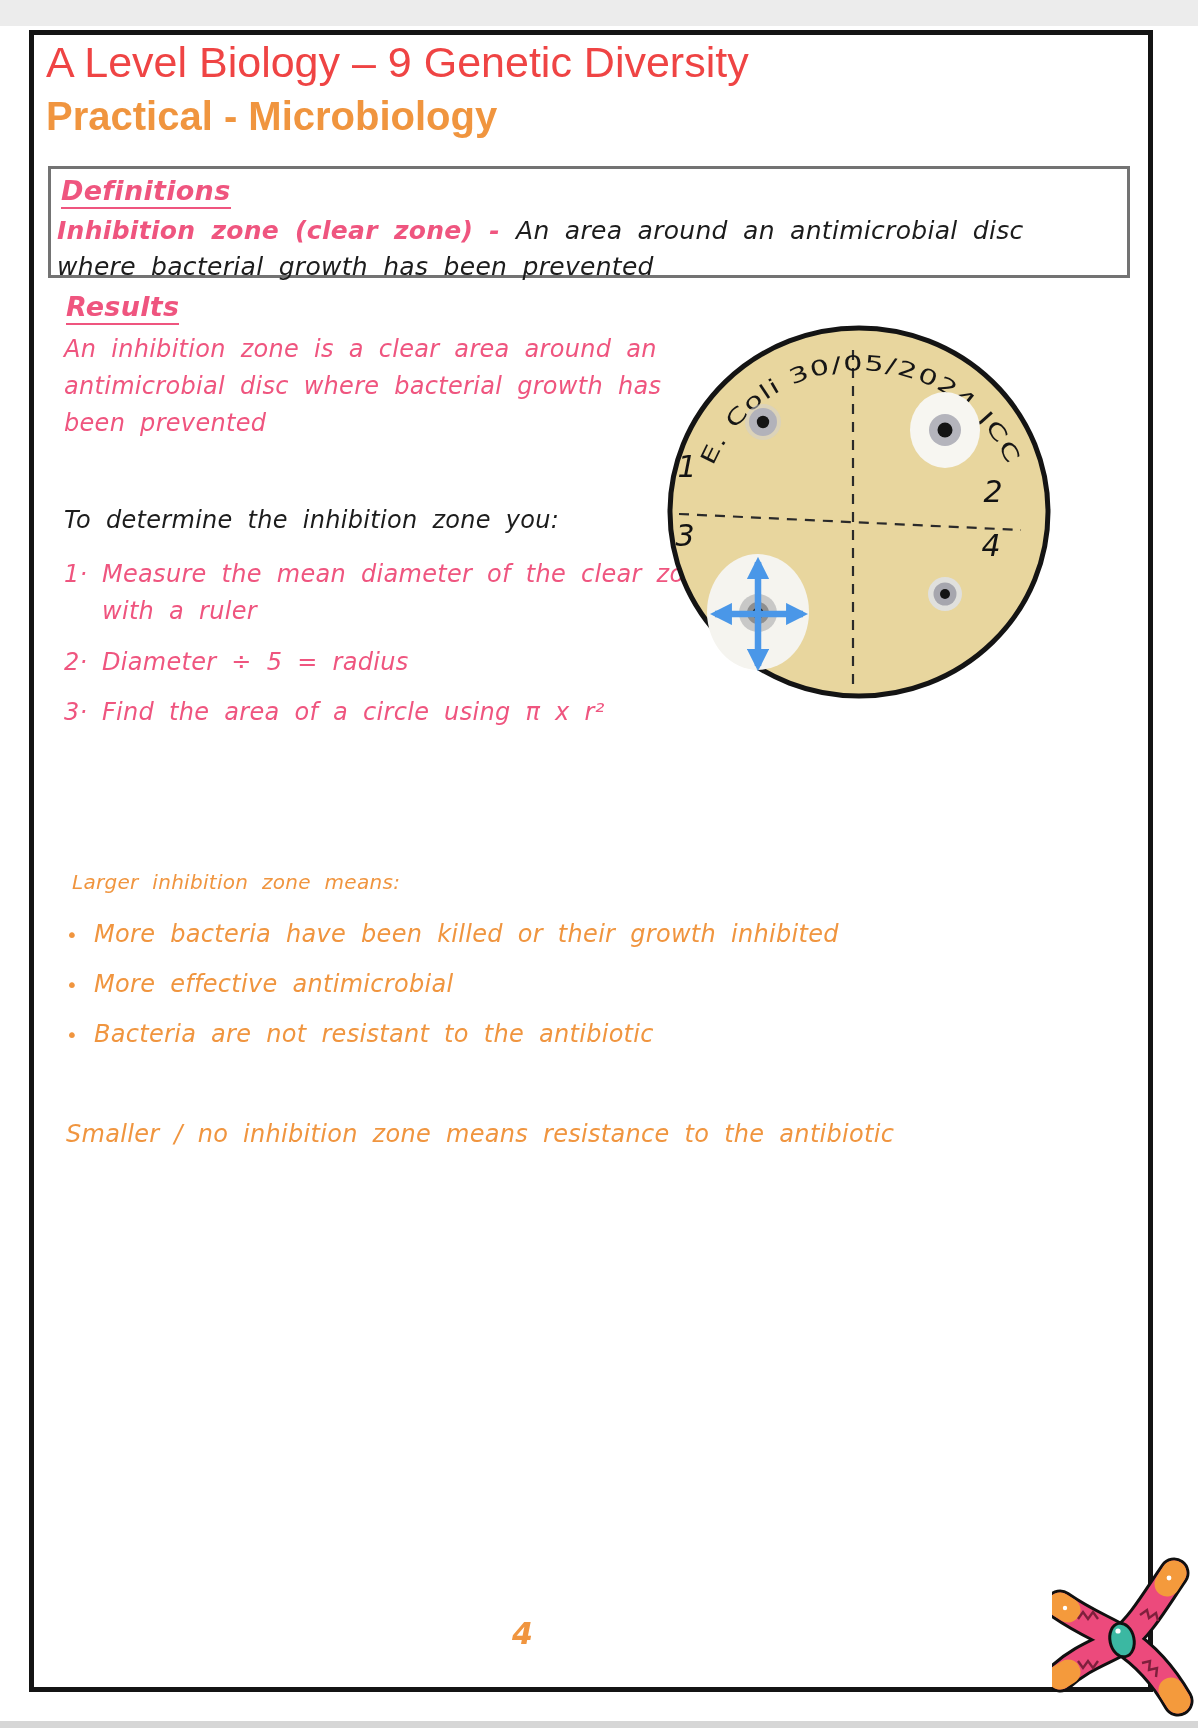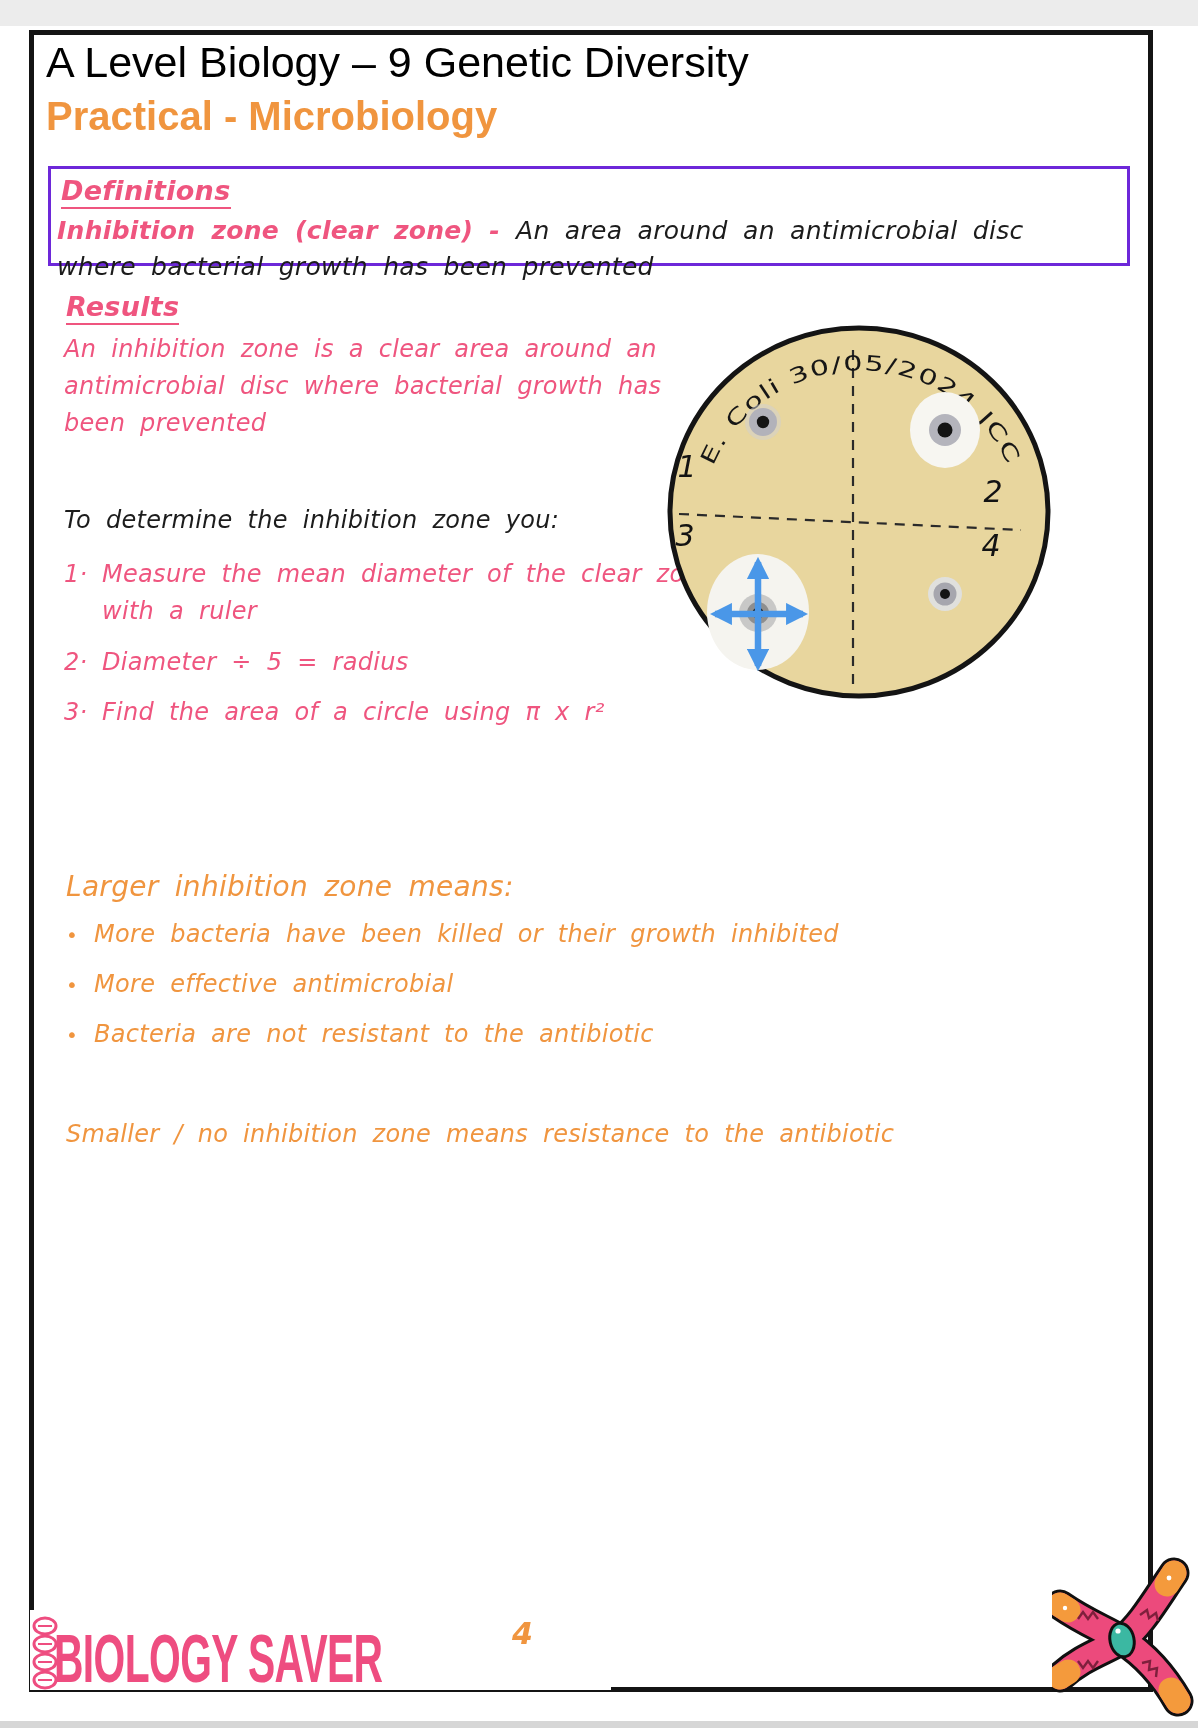--- a/index.html
+++ b/index.html
@@ -4,46 +4,46 @@
 <style>
   html,body{margin:0;padding:0;background:#ffffff;}
   .page{position:relative;width:1198px;height:1728px;background:#fff;overflow:hidden;
         font-family:"DejaVu Sans",sans-serif;}
   .top-strip{position:absolute;left:0;top:0;width:100%;height:26px;background:#ececec;}
   .bottom-strip{position:absolute;left:0;top:1721px;width:100%;height:7px;background:#d6d6d6;}
   .sheet-border{position:absolute;left:29px;top:30px;width:1124px;height:1662px;
         box-sizing:border-box;border:5px solid #141414;background:transparent;}
 
   .title1{position:absolute;left:46px;top:38px;font-family:"Liberation Sans",sans-serif;
-        font-size:43px;font-weight:400;color:#000000;white-space:nowrap;}
+        font-size:43px;font-weight:400;color:#ef4444;white-space:nowrap;}
   .title2{position:absolute;left:46px;top:94px;font-family:"Liberation Sans",sans-serif;
         font-size:40px;font-weight:700;color:#F0953F;white-space:nowrap;text-align:center;}
 
   .hand{font-style:italic;word-spacing:7px;letter-spacing:.3px;}
   .h-pink{color:#EF557F;}
   .h-orange{color:#F0953F;}
   .h-black{color:#1c1c1c;}
 
-  .def-box{position:absolute;left:48px;top:166px;width:1082px;height:100px;
-        box-sizing:border-box;border:3px solid #6d28d9;background:#fff;text-decoration:underline;}
+  .def-box{position:absolute;left:48px;top:166px;width:1082px;height:112px;
+        box-sizing:border-box;border:3px solid #737373;background:#fff;text-decoration:underline;}
   .def-heading{position:absolute;left:10px;top:6px;font-size:27px;font-weight:700;
         border-bottom:2.5px solid #EF557F;padding-bottom:1px;}
   .def-line{position:absolute;left:6px;top:44px;width:1000px;font-size:25px;line-height:36px;}
   .def-term{font-weight:600;}
 
   .results-heading{position:absolute;left:66px;top:291px;font-size:27px;font-weight:700;
         border-bottom:2.5px solid #EF557F;padding-bottom:1px;}
   .intro{position:absolute;left:64px;top:331px;width:660px;font-size:24px;line-height:37px;}
   .determine{position:absolute;left:64px;top:506px;font-size:24px;white-space:nowrap;}
   .step{position:absolute;left:64px;display:flex;font-size:24px;line-height:37px;}
   .step .num{width:38px;flex:none;}
   .step1{top:556px;} .step1 .txt{width:620px;}
   .step2{top:644px;} .step3{top:694px;}
   .example{position:absolute;left:64px;top:768px;font-size:24px;white-space:nowrap;}
-  .larger-heading{position:absolute;left:66px;top:870px;font-size:28px;white-space:nowrap;}
+  .larger-heading{position:absolute;left:72px;top:870px;font-size:20px;white-space:nowrap;}
   .brow{position:absolute;left:66px;display:flex;font-size:24px;white-space:nowrap;}
   .brow .dot{width:28px;flex:none;font-style:normal;font-size:20px;padding-top:3px;}
   .b1{top:920px;} .b2{top:970px;} .b3{top:1020px;}
   .smaller-note{position:absolute;left:66px;top:1120px;font-size:24px;white-space:nowrap;text-align:center;}
 
   .dish-wrap{position:absolute;left:663px;top:322px;width:392px;height:380px;}
   .dash{stroke:#2a2a2a;stroke-width:2.2;stroke-dasharray:10 8;fill:none;}
   .dish-label-text{font-family:"DejaVu Sans",sans-serif;font-size:21px;letter-spacing:1px;fill:#161616;}
   .qnum{font-family:"DejaVu Sans",sans-serif;font-size:30px;font-style:italic;fill:#131313;text-anchor:middle;}
 
@@ -154,37 +154,20 @@
         <circle cx="282" cy="272" r="5" fill="#141414"></circle>
       </g>
 
       <g>
         <line x1="95" y1="240" x2="95" y2="344" stroke="#4A97E8" stroke-width="6.5" marker-start="url(#ah)" marker-end="url(#ah)"></line>
         <line x1="52" y1="292" x2="140" y2="292" stroke="#4A97E8" stroke-width="6.5" marker-start="url(#ah)" marker-end="url(#ah)"></line>
       </g>
     </svg>
   </div>
 
-  <div class="logo">
-    <svg class="dna-col" width="30" height="74" viewBox="0 0 30 74">
-      <g stroke="#EE4D80" stroke-width="3" fill="#fff">
-        <ellipse cx="15" cy="10" rx="11" ry="8"></ellipse>
-        <ellipse cx="15" cy="28" rx="11" ry="8"></ellipse>
-        <ellipse cx="15" cy="46" rx="11" ry="8"></ellipse>
-        <ellipse cx="15" cy="64" rx="11" ry="8"></ellipse>
-      </g>
-      <g stroke="#EE4D80" stroke-width="2">
-        <line x1="8" y1="10" x2="22" y2="10"></line>
-        <line x1="8" y1="28" x2="22" y2="28"></line>
-        <line x1="8" y1="46" x2="22" y2="46"></line>
-        <line x1="8" y1="64" x2="22" y2="64"></line>
-      </g>
-    </svg>
-    <div class="logo-text">BIOLOGY SAVER</div>
-  </div>
 
   <div class="page-num">4</div>
 
   <svg class="chromosome" width="146" height="183" viewBox="0 0 146 183">
 
     <g stroke="#101010" stroke-width="31" stroke-linecap="round" fill="none">
       <path d="M70,95 C52,84 34,78 8,60"></path>
       <path d="M70,95 C52,106 30,112 8,132"></path>
       <path d="M70,95 C88,82 104,54 122,28"></path>
       <path d="M70,95 C90,108 110,128 126,156"></path>

